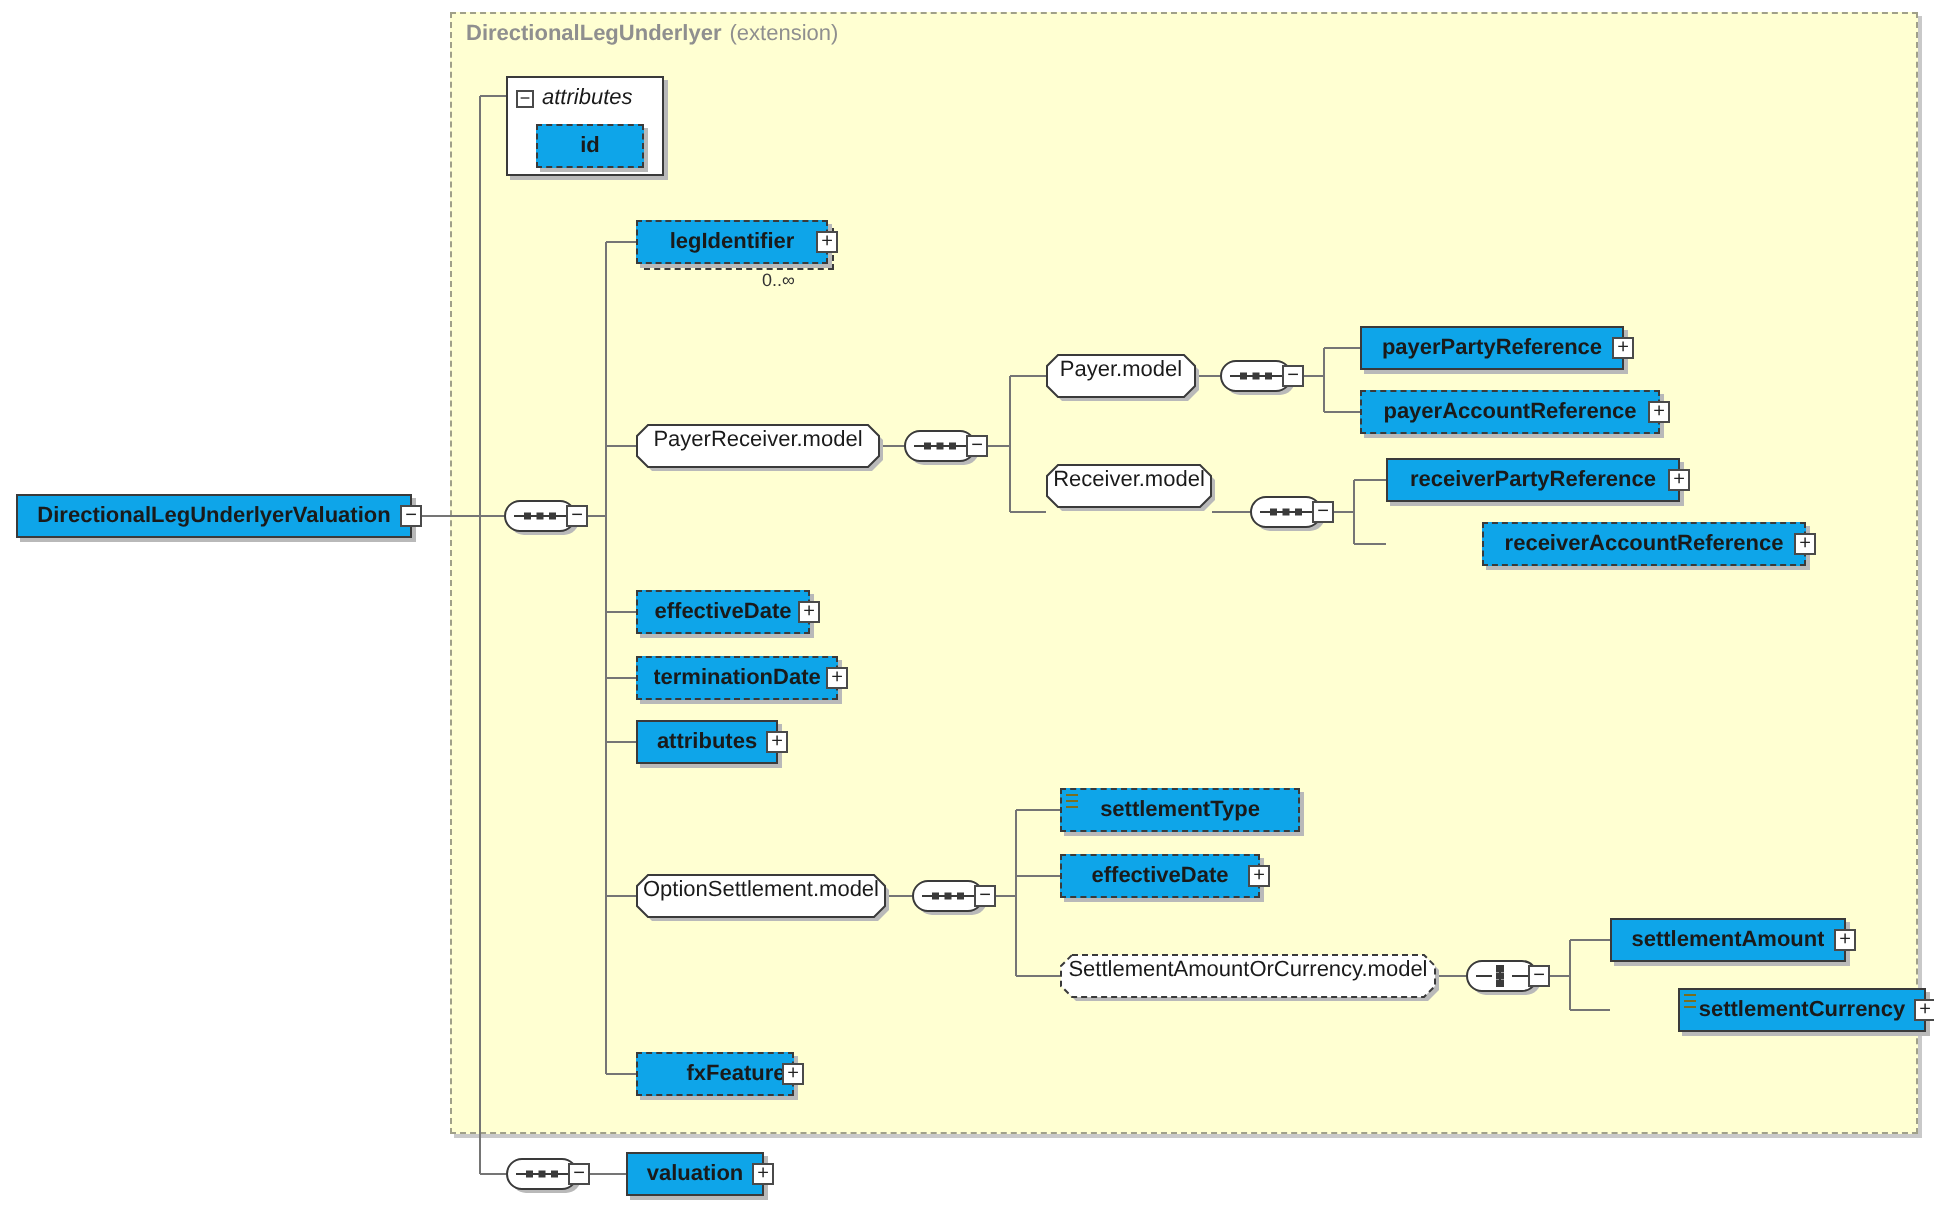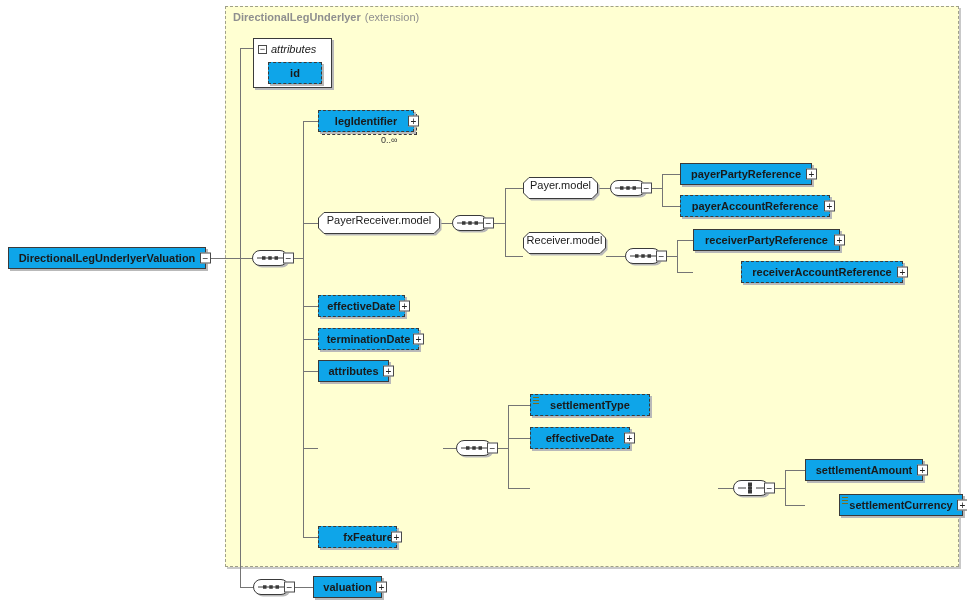--- a/index.html
+++ b/index.html
@@ -205,36 +205,50 @@
   </div>
   <div class="el opt" style="left:318px;top:328px;width:101px;">
     <span class="lbl">terminationDate</span>
     <span class="pbox">+</span>
   </div>
   <div class="el" style="left:318px;top:360px;width:71px;">
     <span class="lbl">attributes</span>
     <span class="pbox">+</span>
   </div>
 
+  <div class="grp" style="left:318px;top:437px;width:125px;">
+    <svg width="129" height="26">
+      <polygon class="oshadow" transform="translate(2,2)" points="6,0.5 119,0.5 124.5,6 124.5,16 119,21.5 6,21.5 0.5,16 0.5,6"></polygon>
+      <polygon class="oshape" points="6,0.5 119,0.5 124.5,6 124.5,16 119,21.5 6,21.5 0.5,16 0.5,6"></polygon>
+    </svg>
+    <span class="glbl">OptionSettlement.model</span>
+  </div>
   <div class="comp" style="left:456px;top:440px;">
     <svg width="40" height="20">
         <use href="#seq-sym"></use>
       </svg>
     <span class="pbox">−</span>
   </div>
 
   <div class="el opt" style="left:530px;top:394px;width:120px;">
     <span class="ficon"></span>
     <span class="lbl">settlementType</span>
   </div>
   <div class="el opt" style="left:530px;top:427px;width:100px;">
     <span class="lbl">effectiveDate</span>
     <span class="pbox">+</span>
   </div>
 
+  <div class="grp" style="left:530px;top:477px;width:188px;">
+    <svg width="192" height="26">
+      <polygon class="oshadow" transform="translate(2,2)" points="6,0.5 182,0.5 187.5,6 187.5,16 182,21.5 6,21.5 0.5,16 0.5,6"></polygon>
+      <polygon class="oshape dash" points="6,0.5 182,0.5 187.5,6 187.5,16 182,21.5 6,21.5 0.5,16 0.5,6"></polygon>
+    </svg>
+    <span class="glbl">SettlementAmountOrCurrency.model</span>
+  </div>
   <div class="comp" style="left:733px;top:480px;">
     <svg width="40" height="20">
         <use href="#cho-sym"></use>
       </svg>
     <span class="pbox">−</span>
   </div>
   <div class="el" style="left:805px;top:459px;width:118px;">
     <span class="lbl">settlementAmount</span>
     <span class="pbox">+</span>
   </div>

